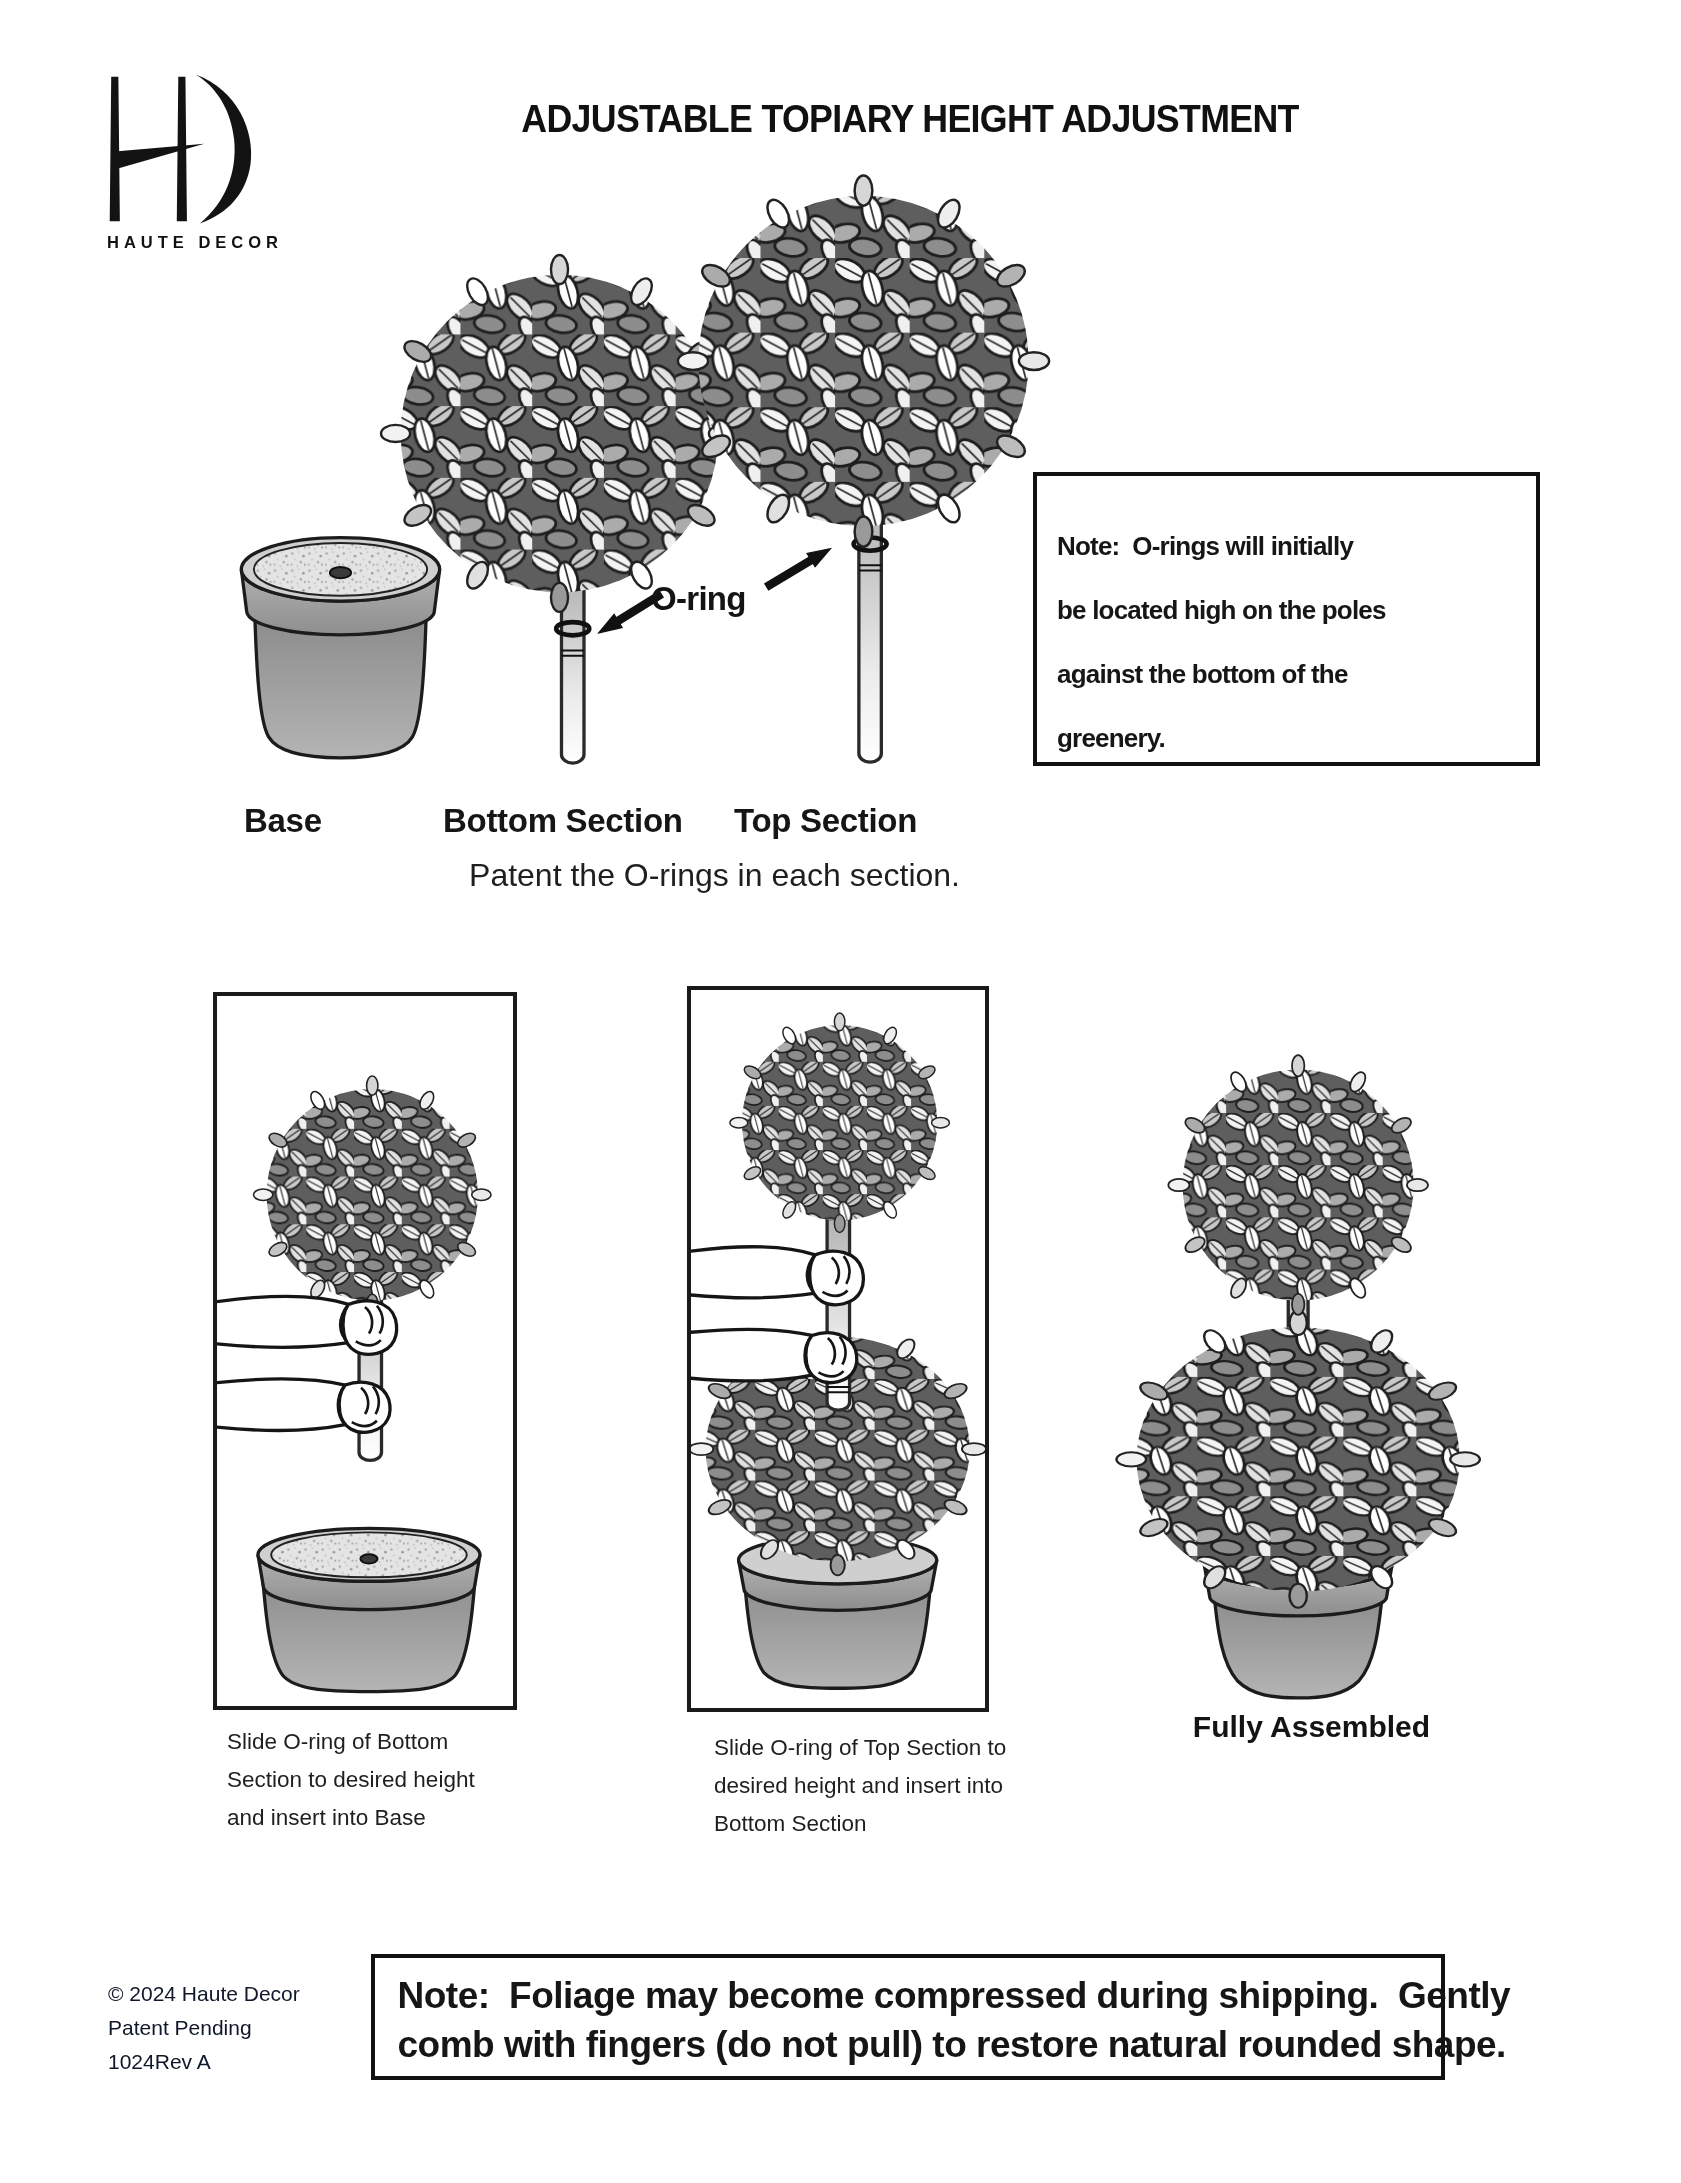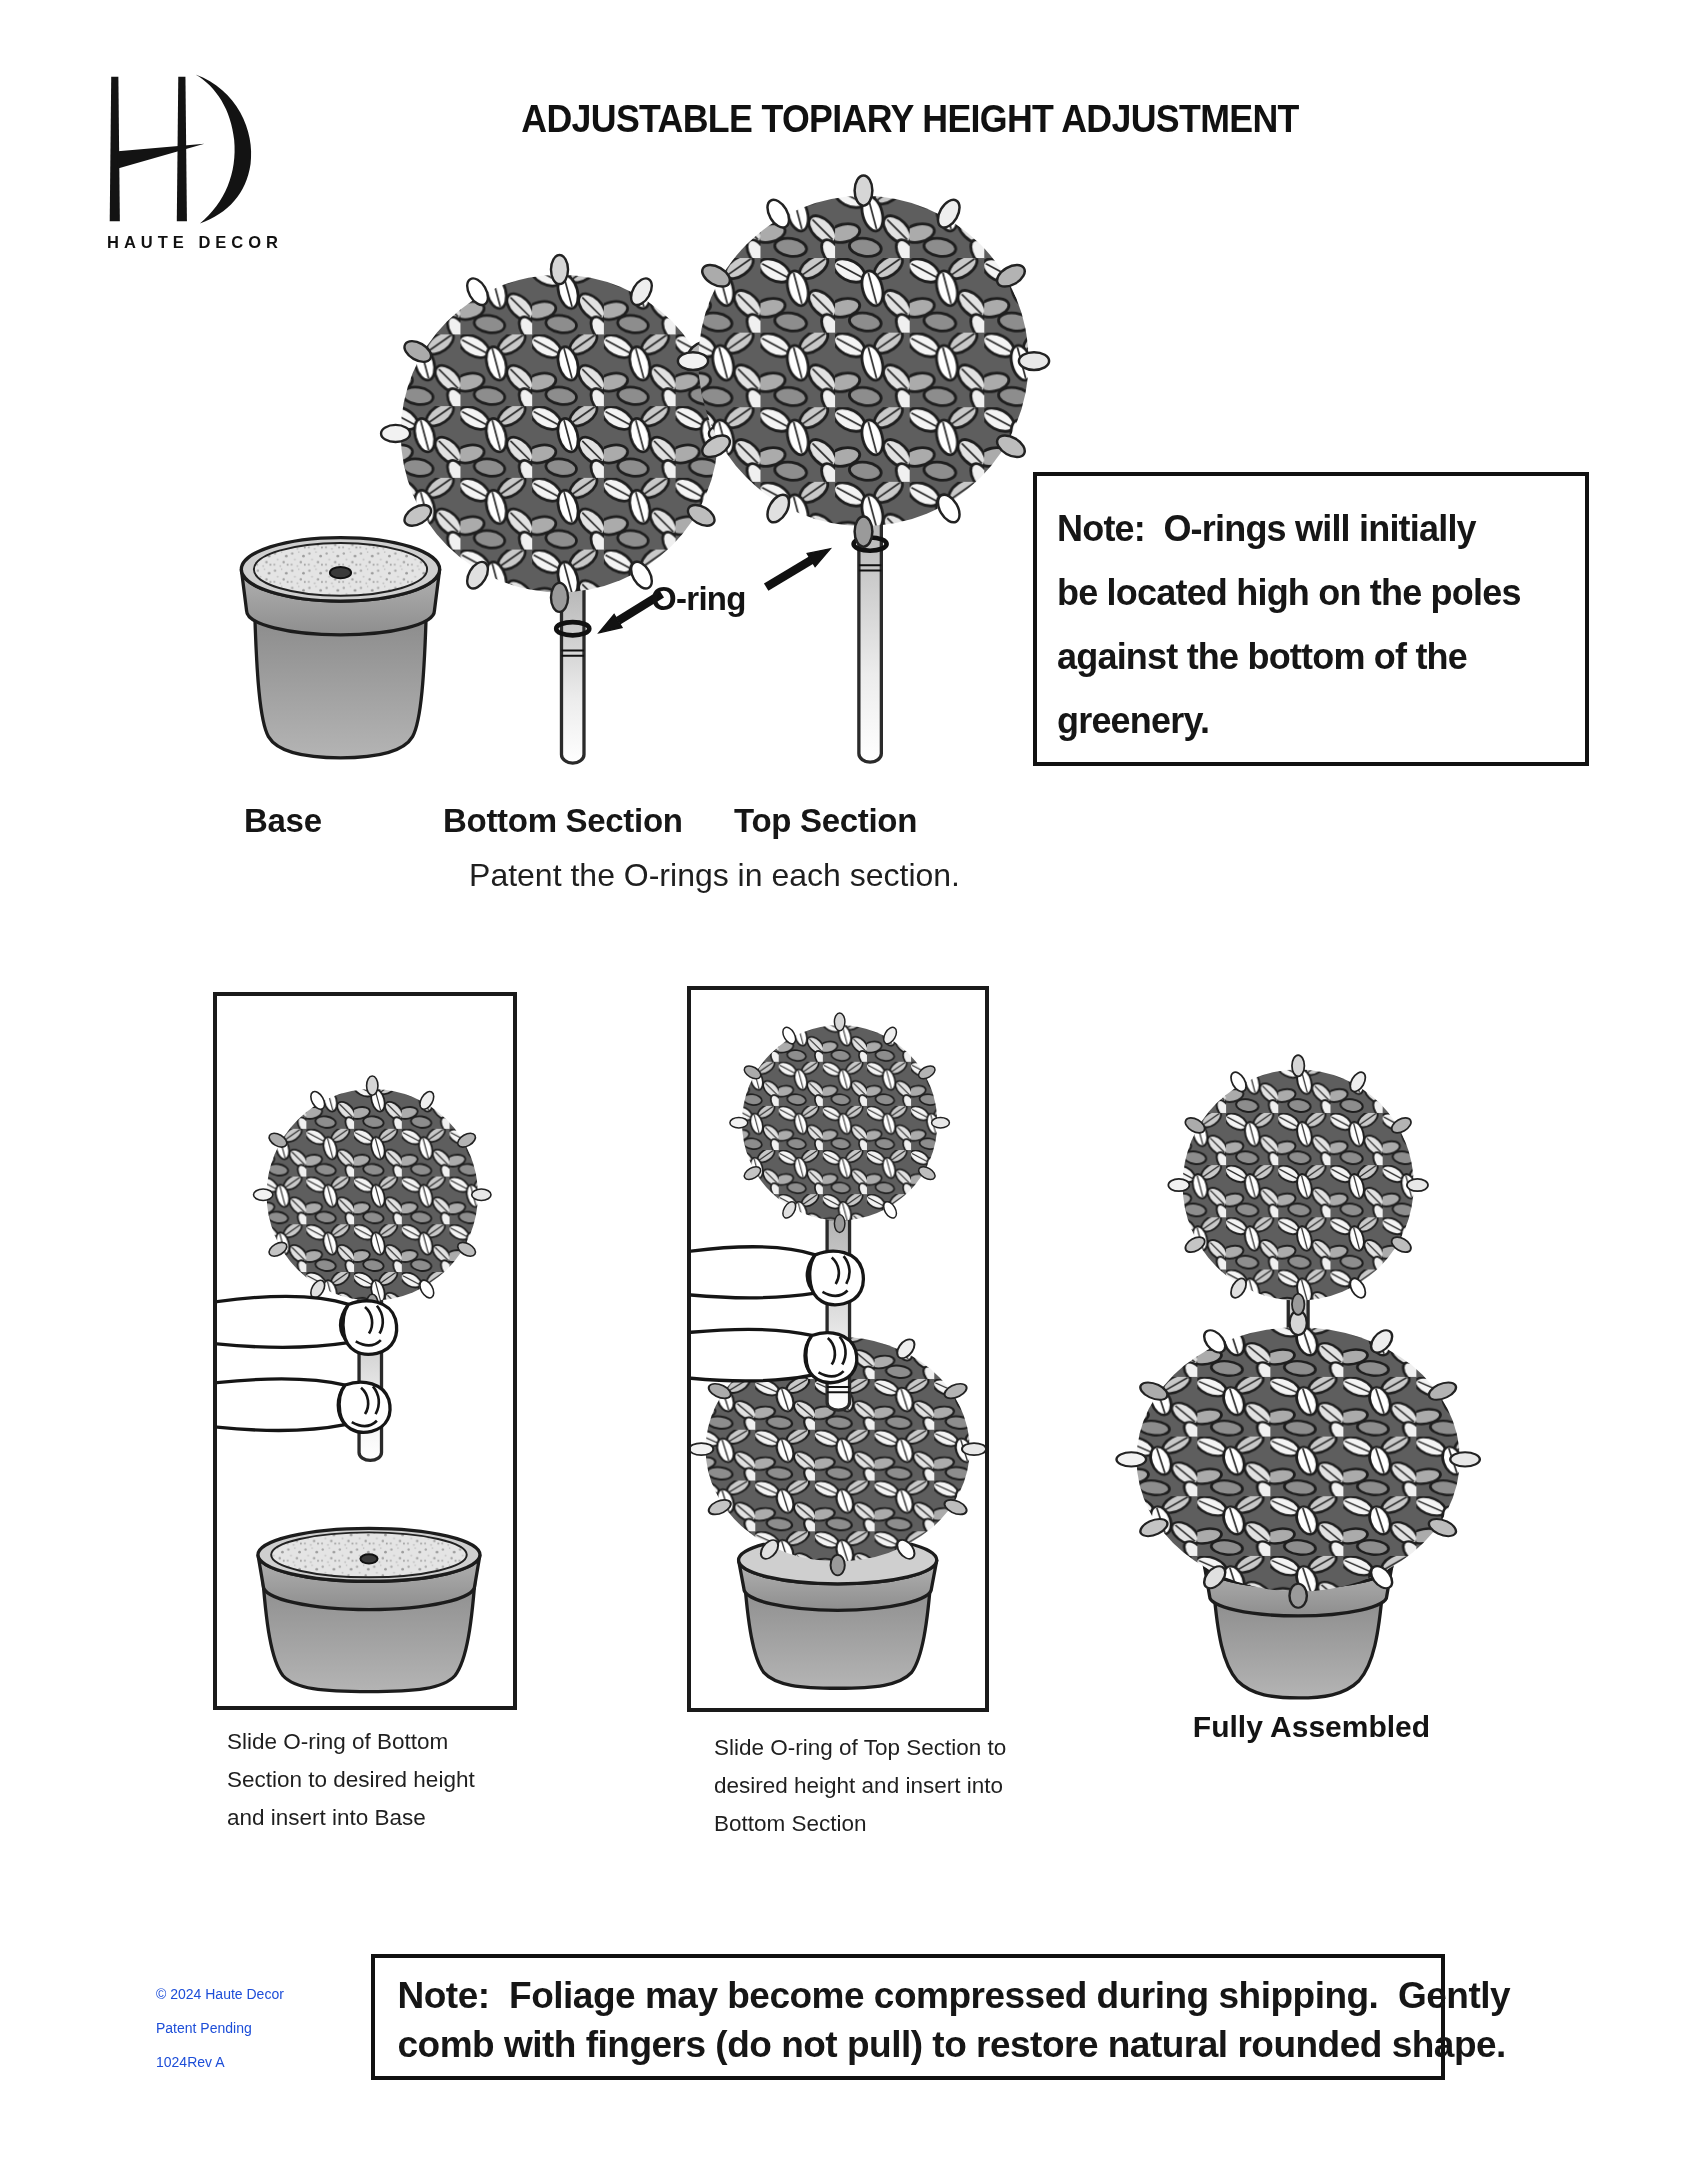--- a/index.html
+++ b/index.html
@@ -15,37 +15,37 @@
   }
   .brand{
     left:107px;top:233px;width:165px;font-size:16.5px;font-weight:600;
     letter-spacing:5px;white-space:nowrap;color:#111;
   }
   .notebox{
     box-sizing:border-box;border:4.6px solid #111;background:#fff;
     font-weight:bold;white-space:pre;color:#161616;
   }
   .notebox.top{
-    left:1033px;top:472px;width:556px;height:294px;
-    padding:21px 0 0 20px;font-size:36px;line-height:64px;letter-spacing:-0.8px;
+    left:1033px;top:472px;width:507px;height:294px;
+    padding:38px 0 0 20px;font-size:26px;line-height:64px;letter-spacing:-0.8px;
   }
   .notebox.bottom{
     left:371px;top:1954px;width:1074px;height:126px;border-width:4px;
     padding:13.2px 0 0 22.5px;font-size:37px;line-height:49px;letter-spacing:-0.5px;
   }
   .partlabel{
     font-size:33px;font-weight:bold;text-align:left;color:#161616;letter-spacing:-0.3px;
   }
   .caption{font-size:32px;color:#1f1f1f;text-align:center;}
   .stepcap{font-size:22.5px;line-height:38px;color:#1f1f1f;white-space:pre;}
   .oring{font-size:33px;font-weight:bold;letter-spacing:-0.7px;color:#141414;}
   .panel{
     box-sizing:content-box;border:4px solid #1a1a1a;background:#fff;
   }
-  .copyright{font-size:14px;line-height:34px;color:#1d4ed8;margin-left:48px;}
+  .copyright{font-size:21px;line-height:34px;color:#0f172a;}
   .fully{font-size:30px;font-weight:bold;text-align:center;color:#141414;}
   svg{display:block;overflow:visible;}
 </style>
 </head>
 <body>
 
 <div class="page">
 
   <svg width="0" height="0" style="position:absolute">
     <defs>

